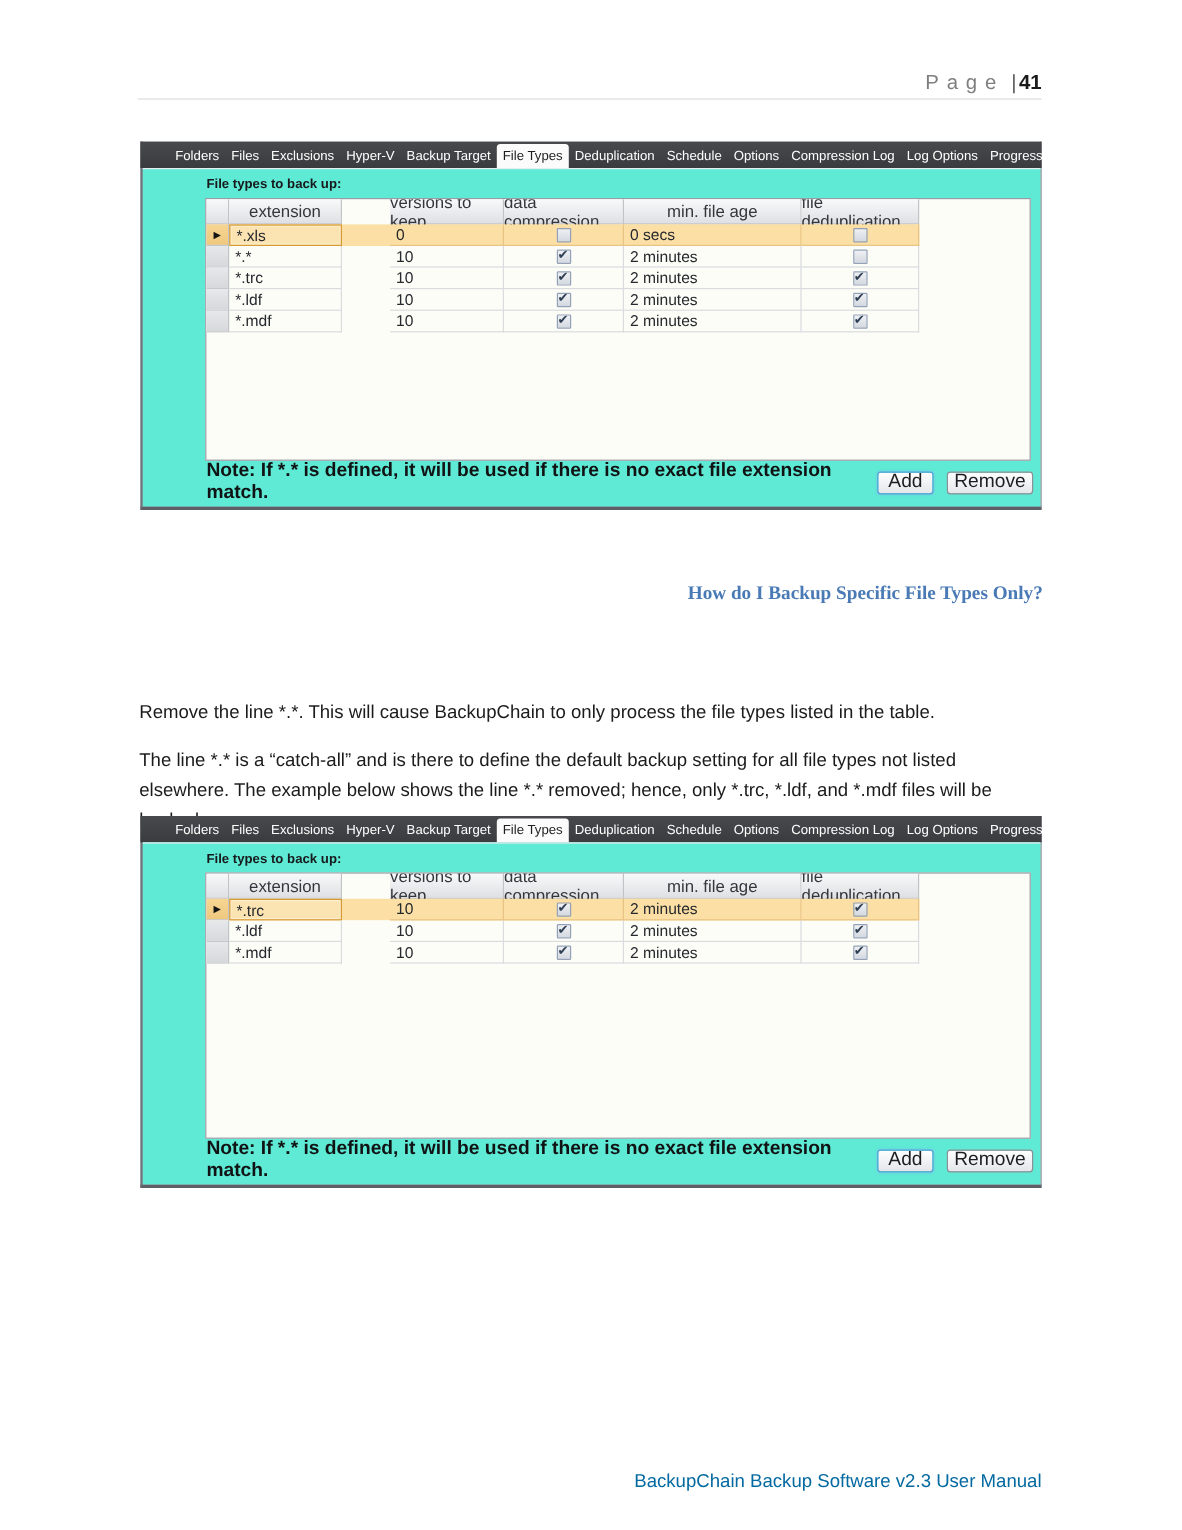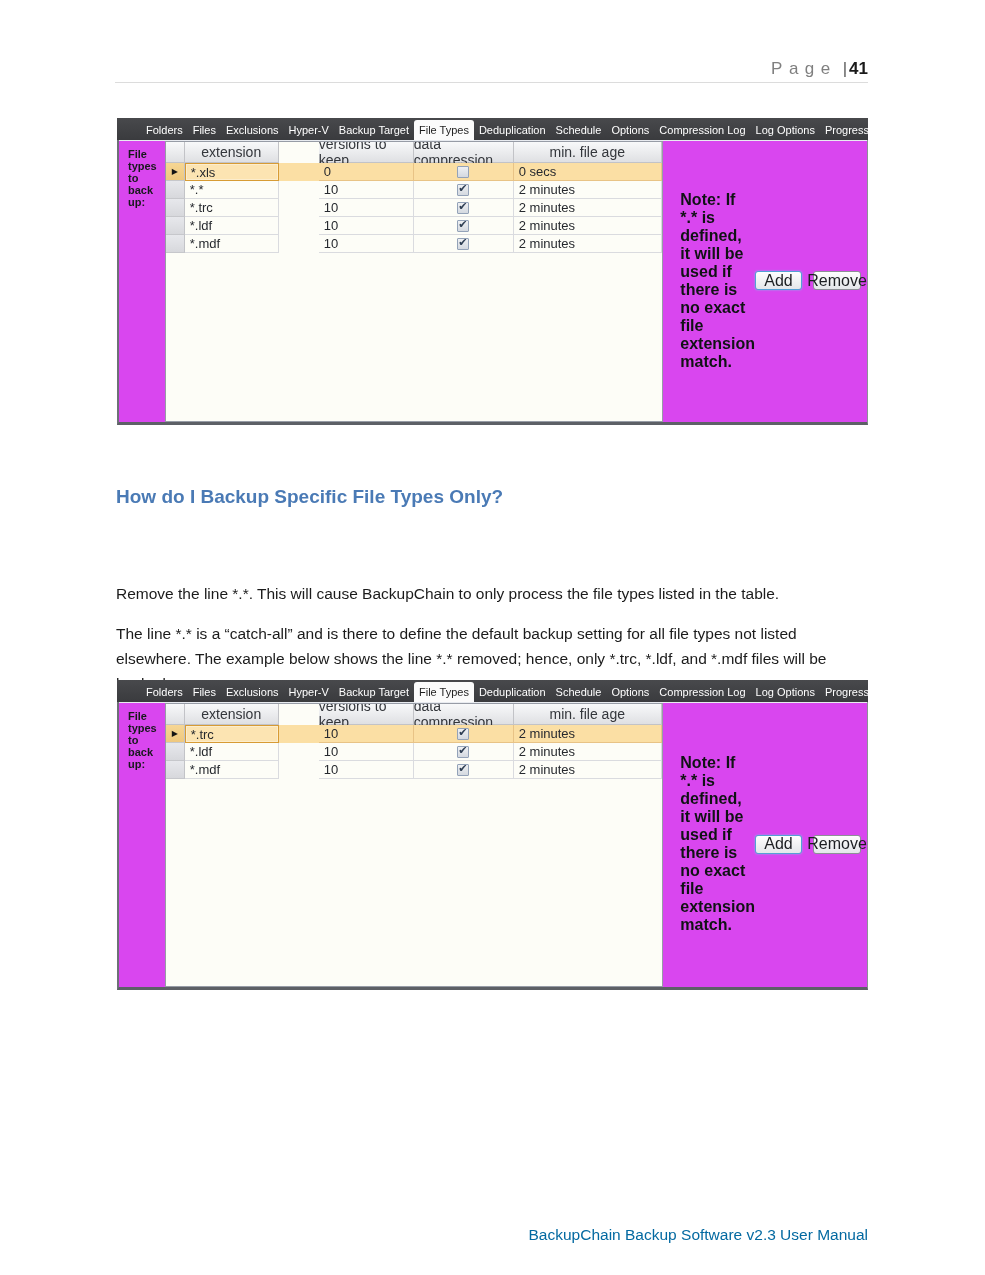--- a/index.html
+++ b/index.html
@@ -12,38 +12,38 @@
   
   .doc-header { position:absolute; top:59px; right:117px; font-size:17px; color:#7f7f7f; }
   .doc-header .pgword { letter-spacing:0.38em; }
   .doc-header .sep { color:#595959; margin:0 2px 0 6px; }
   .doc-header .pgnum { color:#1a1a1a; font-weight:bold; letter-spacing:0; }
   .header-rule { position:absolute; top:82px; left:115px; width:753px; border-top:1px solid #dcdcdc; }
   .doc-footer { position:absolute; top:1226px; right:117px; font-size:15.5px; color:#0369a1; }
 
   
   .doc-heading { position:absolute; top:486px; left:116px; width:753px;
-    font-family:Liberation Sans, sans-serif; font-weight:bold; font-size:19px; color:#4a7ab5; }
+    font-family:Liberation Serif, serif; font-weight:bold; font-size:16px; color:#4a7ab5;text-align:right; }
   .para { position:absolute; left:116px; width:750px; font-size:15.5px; color:#1b1b1b; line-height:25px;margin-top:30px; }
   .para1 { top:551px; }
   .para2 { top:591px; }
 
   
   .shot { position:absolute; left:117px; width:751px; display:flex; flex-direction:column;
     border-left:2px solid #6d7077; border-right:1px solid #8c9097; border-bottom:3px solid #5d6066;
     background:#ccd2dc; }
   .shot1 { top:118px; height:307px; }
   .shot2 { top:680px; height:310px; }
 
   .tabbar { height:22px; flex:0 0 22px; background:linear-gradient(#48494c,#3a3b3e);
     display:flex; align-items:flex-end; padding-left:24px; margin:0 -1px 0 -2px; }
   .tab { color:#ffffff; font-size:11px; line-height:20px; height:20px; padding:0 5px; white-space:nowrap; }
   .tab.active { background:#fbfbfb; color:#1e1e1e; border-radius:3px 3px 0 0; }
 
-  .panel { flex:1; display:flex; flex-direction:row; background:#d946ef; border-top:1px solid #e8ebf0; }
+  .panel { flex:1; display:flex; flex-direction:column; background:#5eead4; border-top:1px solid #e8ebf0;padding-left:44px; }
   .grid-label { flex:0 0 24px; font-size:11px; font-weight:bold; color:#17191c; padding:7px 0 0 9px; }
   .grid-area { flex:1; margin:0 8px; background:#fdfdf7; border:1px solid #979ca6; position:relative; overflow:hidden; }
 
   .grid-table { position:absolute; top:0; left:0; }
   .grid-head { display:flex; height:21px; }
   .hc { background:linear-gradient(#f8f9fa,#dfe0e3); border-right:1px solid #c2c3c7; border-bottom:1px solid #c2c3c7;
     font-size:14px; color:#33363b; display:flex; align-items:center; justify-content:center; }
   .grid-row { display:flex; height:18px; background:#fdfdf7; }
   .cell { font-size:13px; color:#26292e; border-right:1px solid #dadbdf; border-bottom:1px solid #dadbdf;
     display:flex; align-items:center; padding-left:5px; }
@@ -66,21 +66,21 @@
   .checkbox { width:12px; height:12px; display:inline-block; position:relative;
     background:linear-gradient(#eef0f3,#d4d9e0); border:1px solid #93a2b8; border-radius:1px; }
   .checkbox[data-checked="true"]::after { content:"\2714"; position:absolute; left:0px; top:-3px;
     font-size:11px; color:#2e3e53; }
 
   .note-bar { flex:0 0 27px; display:flex; align-items:center; padding:0 6px 2px 9px; }
   .note-text { font-size:16px; font-weight:bold; color:#101214; flex:1; }
   .btn { height:19px; font-size:16px; color:#1c1e22; border:1px solid #8d9097; border-radius:3px;
     background:linear-gradient(#fefefe,#e4e6ea); display:flex; align-items:center; justify-content:center; }
   .btn-add { width:47px; border-color:#54a0d6; box-shadow:0 0 2px #7fc2ec; }
-  .btn-remove { width:48px; margin-left:11px; }
+  .btn-remove { width:72px; margin-left:11px; }
 </style>
 </head>
 <body>
 
 <div class="page">
 
   <div class="doc-header">
     <span class="pgword">Page</span><span class="sep">|</span><span class="pgnum">41</span>
   </div>
   <div class="header-rule"></div>

